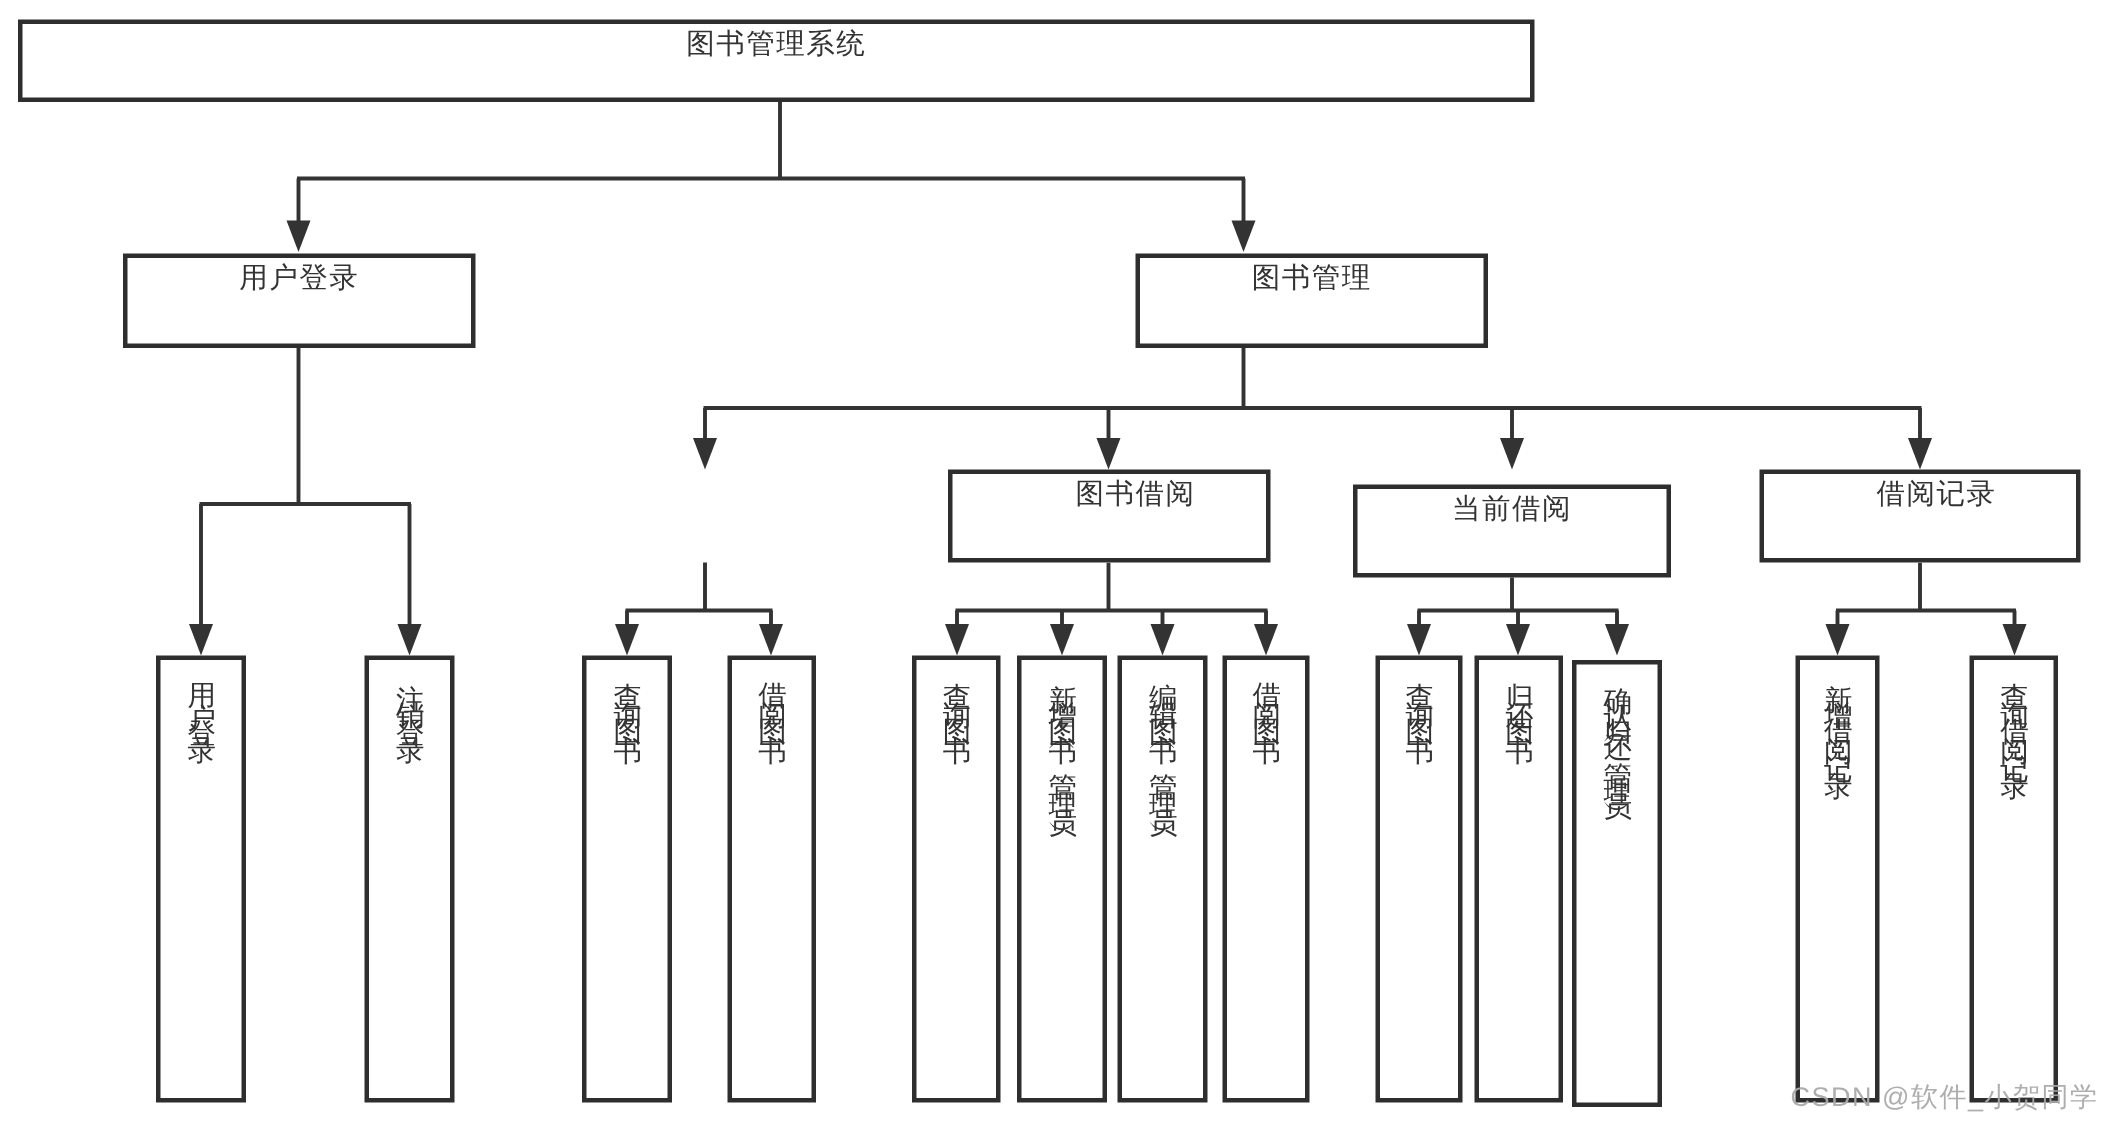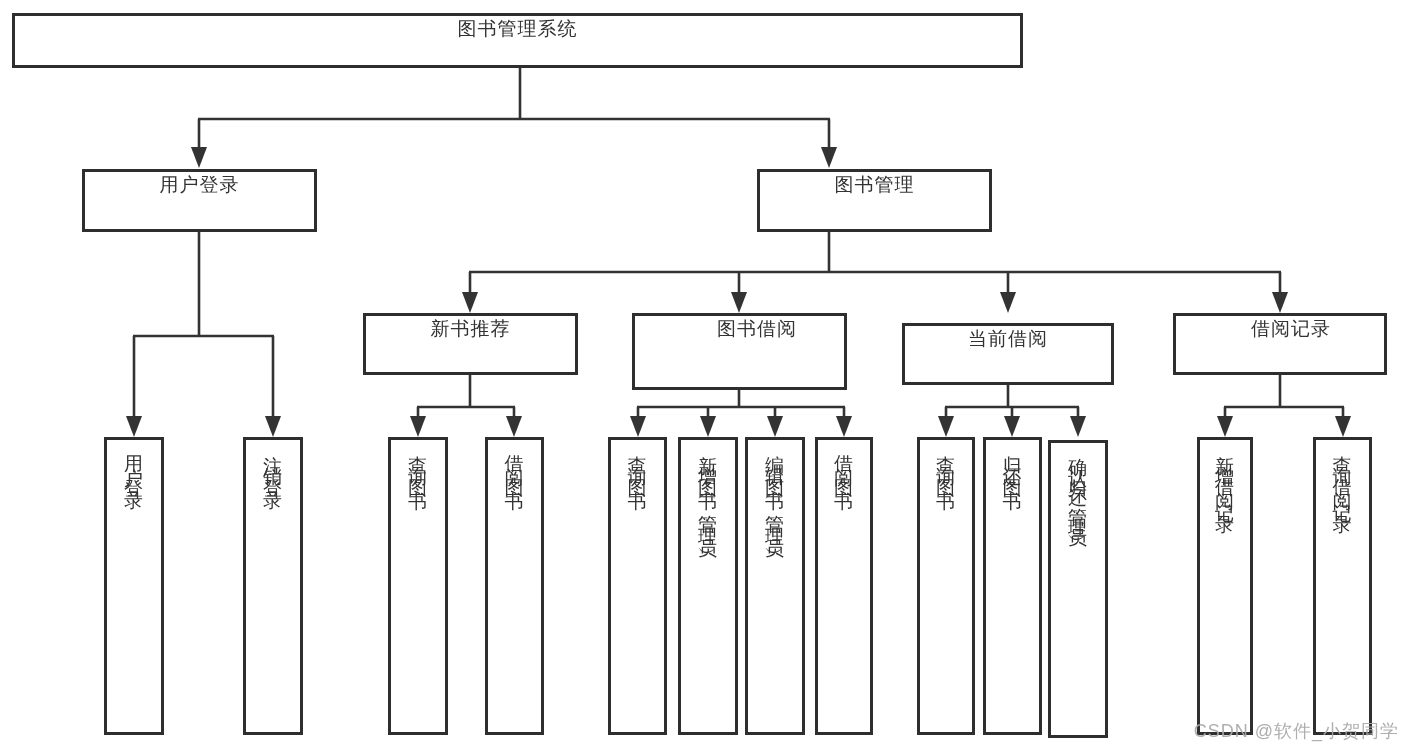--- a/index.html
+++ b/index.html
@@ -145,24 +145,21 @@
     <span>图书管理系统</span>
   </div>
 
   <div class="node hnode" style="left:82px; top:169px; width:235px; height:63px;">
     <span>用户登录</span>
   </div>
   <div class="node hnode" style="left:712px; top:169px; width:235px; height:63px;margin-left:45px;">
     <span>图书管理</span>
   </div>
 
-  <div class="node hnode" style="left:363px; top:313px; width:215px; height:62px;">
-    <span>新书推荐</span>
-  </div>
-  <div class="node hnode" style="left:632px; top:313px; width:215px; height:77px;padding-left:35px;">
+  <div class="node hnode" style="left:632px; top:313px; width:215px; height:62px;padding-left:35px;">
     <span>图书借阅</span>
   </div>
   <div class="node hnode" style="left:902px; top:323px; width:212px; height:62px;">
     <span>当前借阅</span>
   </div>
   <div class="node hnode" style="left:1173px; top:313px; width:214px; height:62px;padding-left:22px;">
     <span>借阅记录</span>
   </div>
 
   <div class="node vnode" style="left:104px; top:437px; width:60px; height:298px;">

